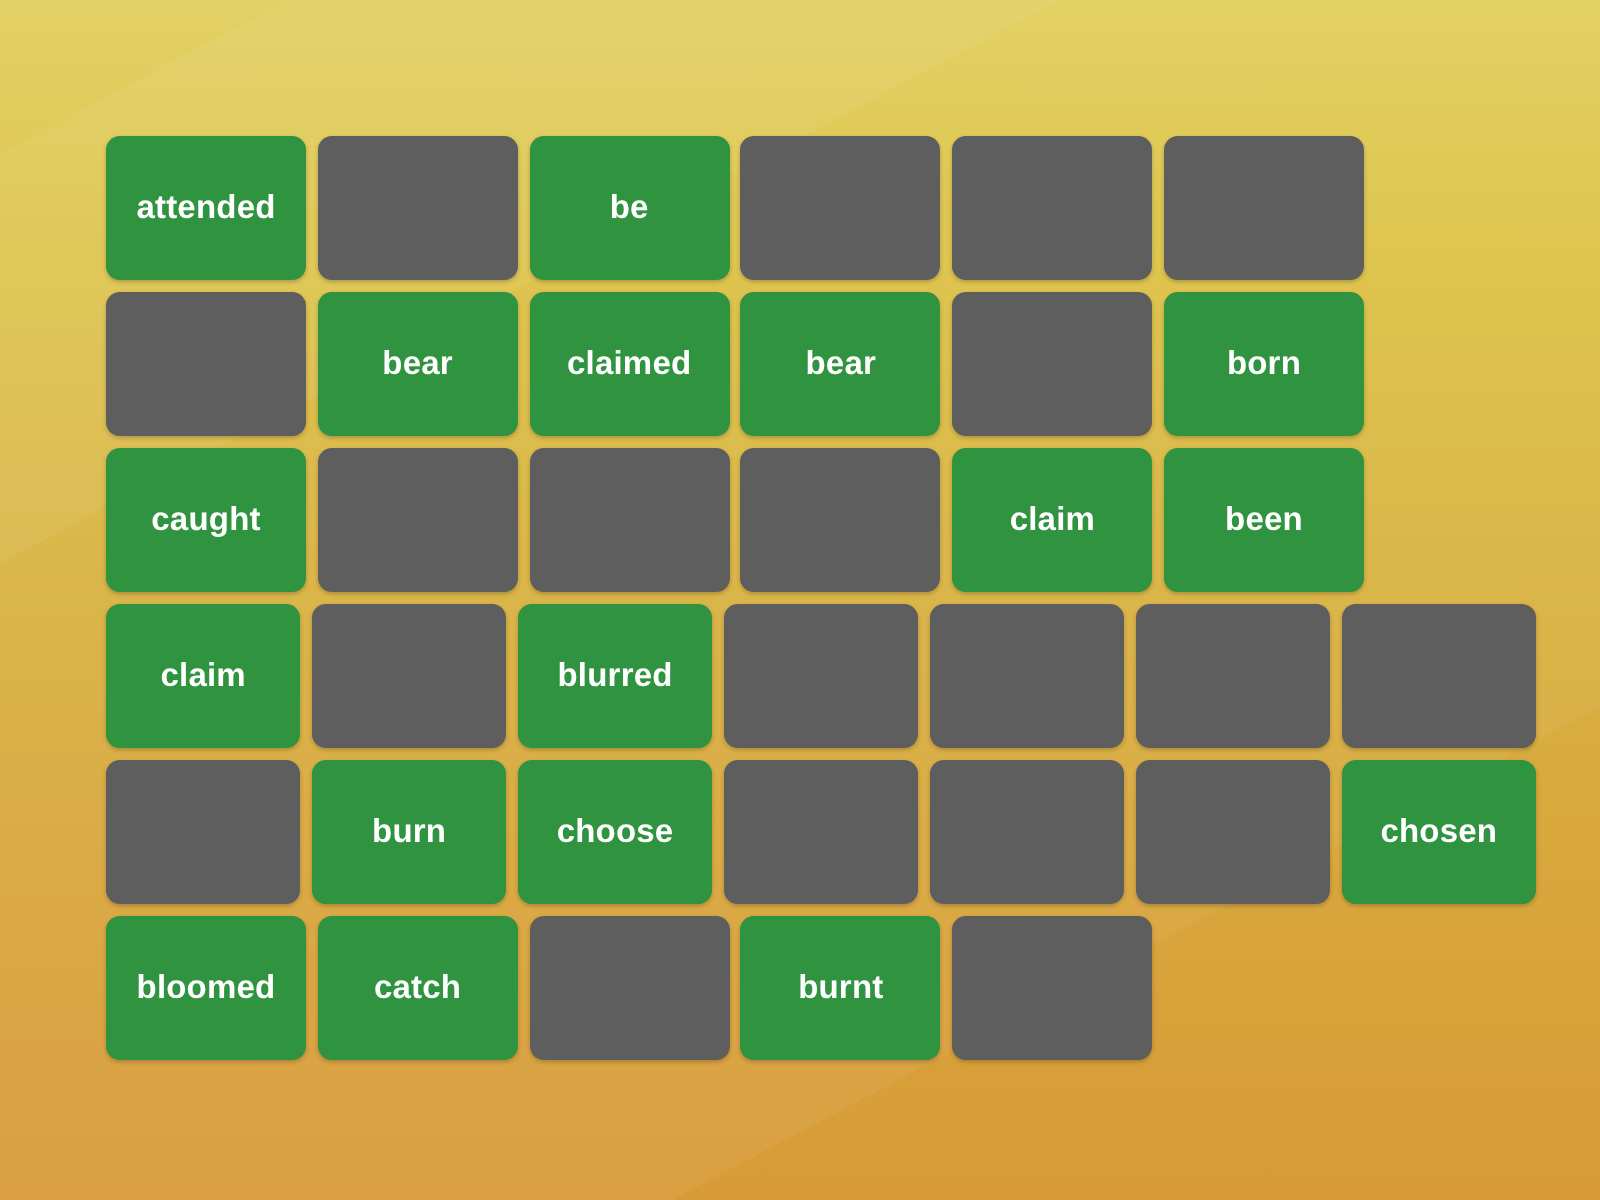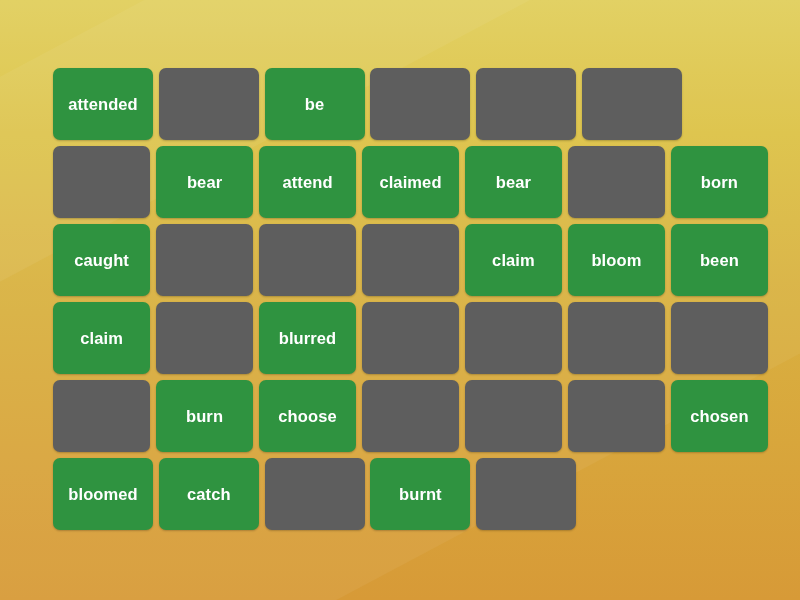--- a/index.html
+++ b/index.html
@@ -131,23 +131,20 @@
         </div>
       </div>
       <div class="tile-row">
         <div class="tile gray">
           <span class="tile-label"></span>
         </div>
         <div class="tile green">
           <span class="tile-label">bear</span>
         </div>
         <div class="tile green">
-          <span class="tile-label">attend</span>
-        </div>
-        <div class="tile green">
           <span class="tile-label">claimed</span>
         </div>
         <div class="tile green">
           <span class="tile-label">bear</span>
         </div>
         <div class="tile gray">
           <span class="tile-label"></span>
         </div>
         <div class="tile green">
           <span class="tile-label">born</span>
@@ -161,23 +158,20 @@
           <span class="tile-label"></span>
         </div>
         <div class="tile gray">
           <span class="tile-label"></span>
         </div>
         <div class="tile gray">
           <span class="tile-label"></span>
         </div>
         <div class="tile green">
           <span class="tile-label">claim</span>
-        </div>
-        <div class="tile green">
-          <span class="tile-label">bloom</span>
         </div>
         <div class="tile green">
           <span class="tile-label">been</span>
         </div>
       </div>
       <div class="tile-row">
         <div class="tile green">
           <span class="tile-label">claim</span>
         </div>
         <div class="tile gray">

